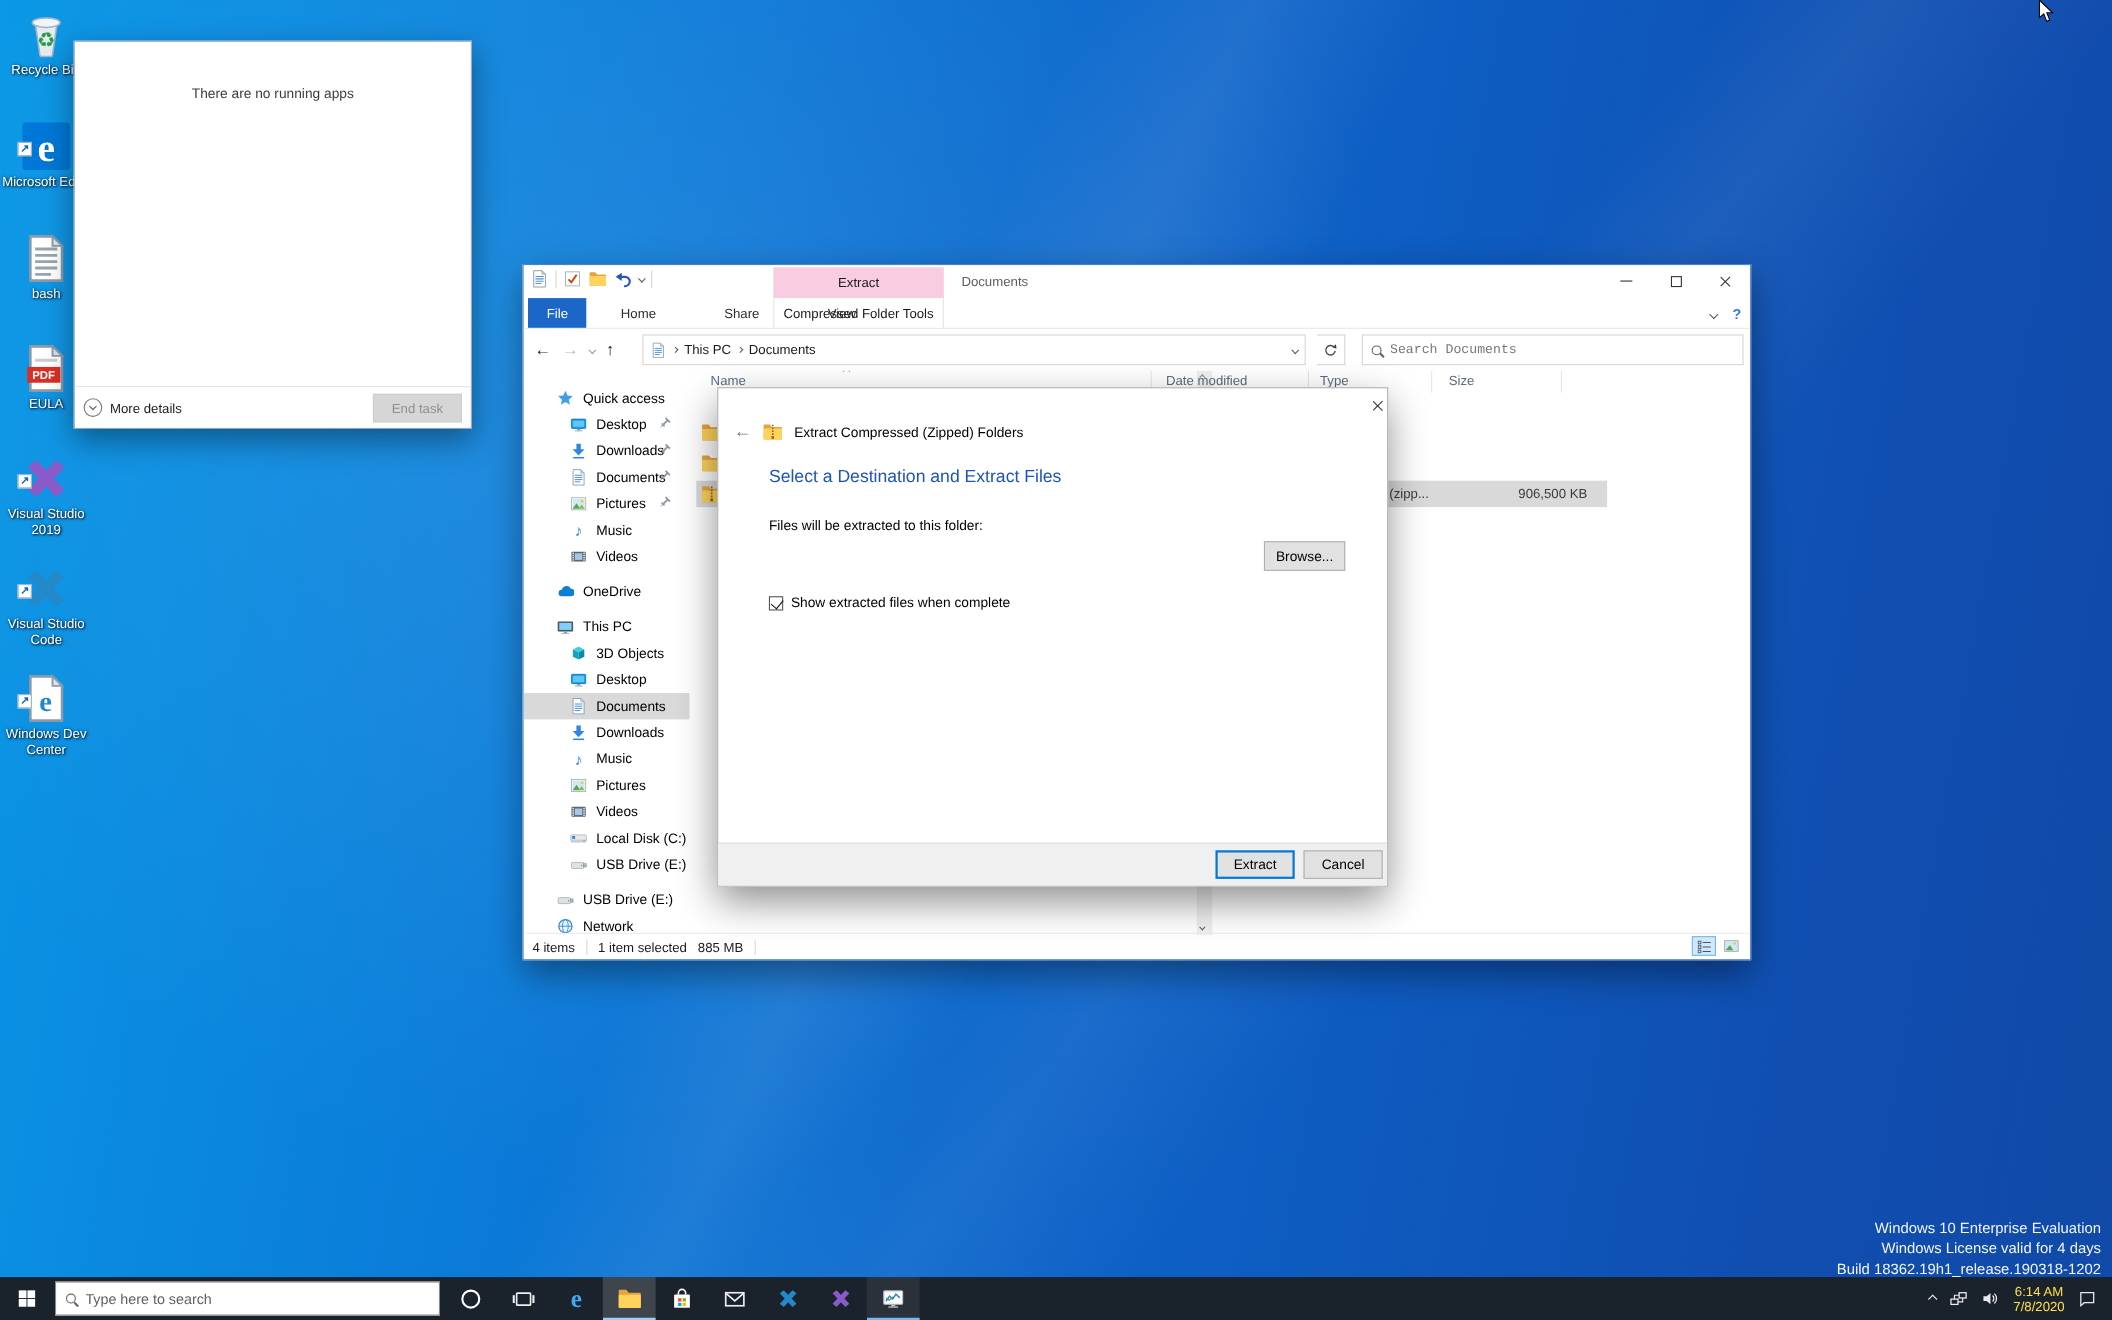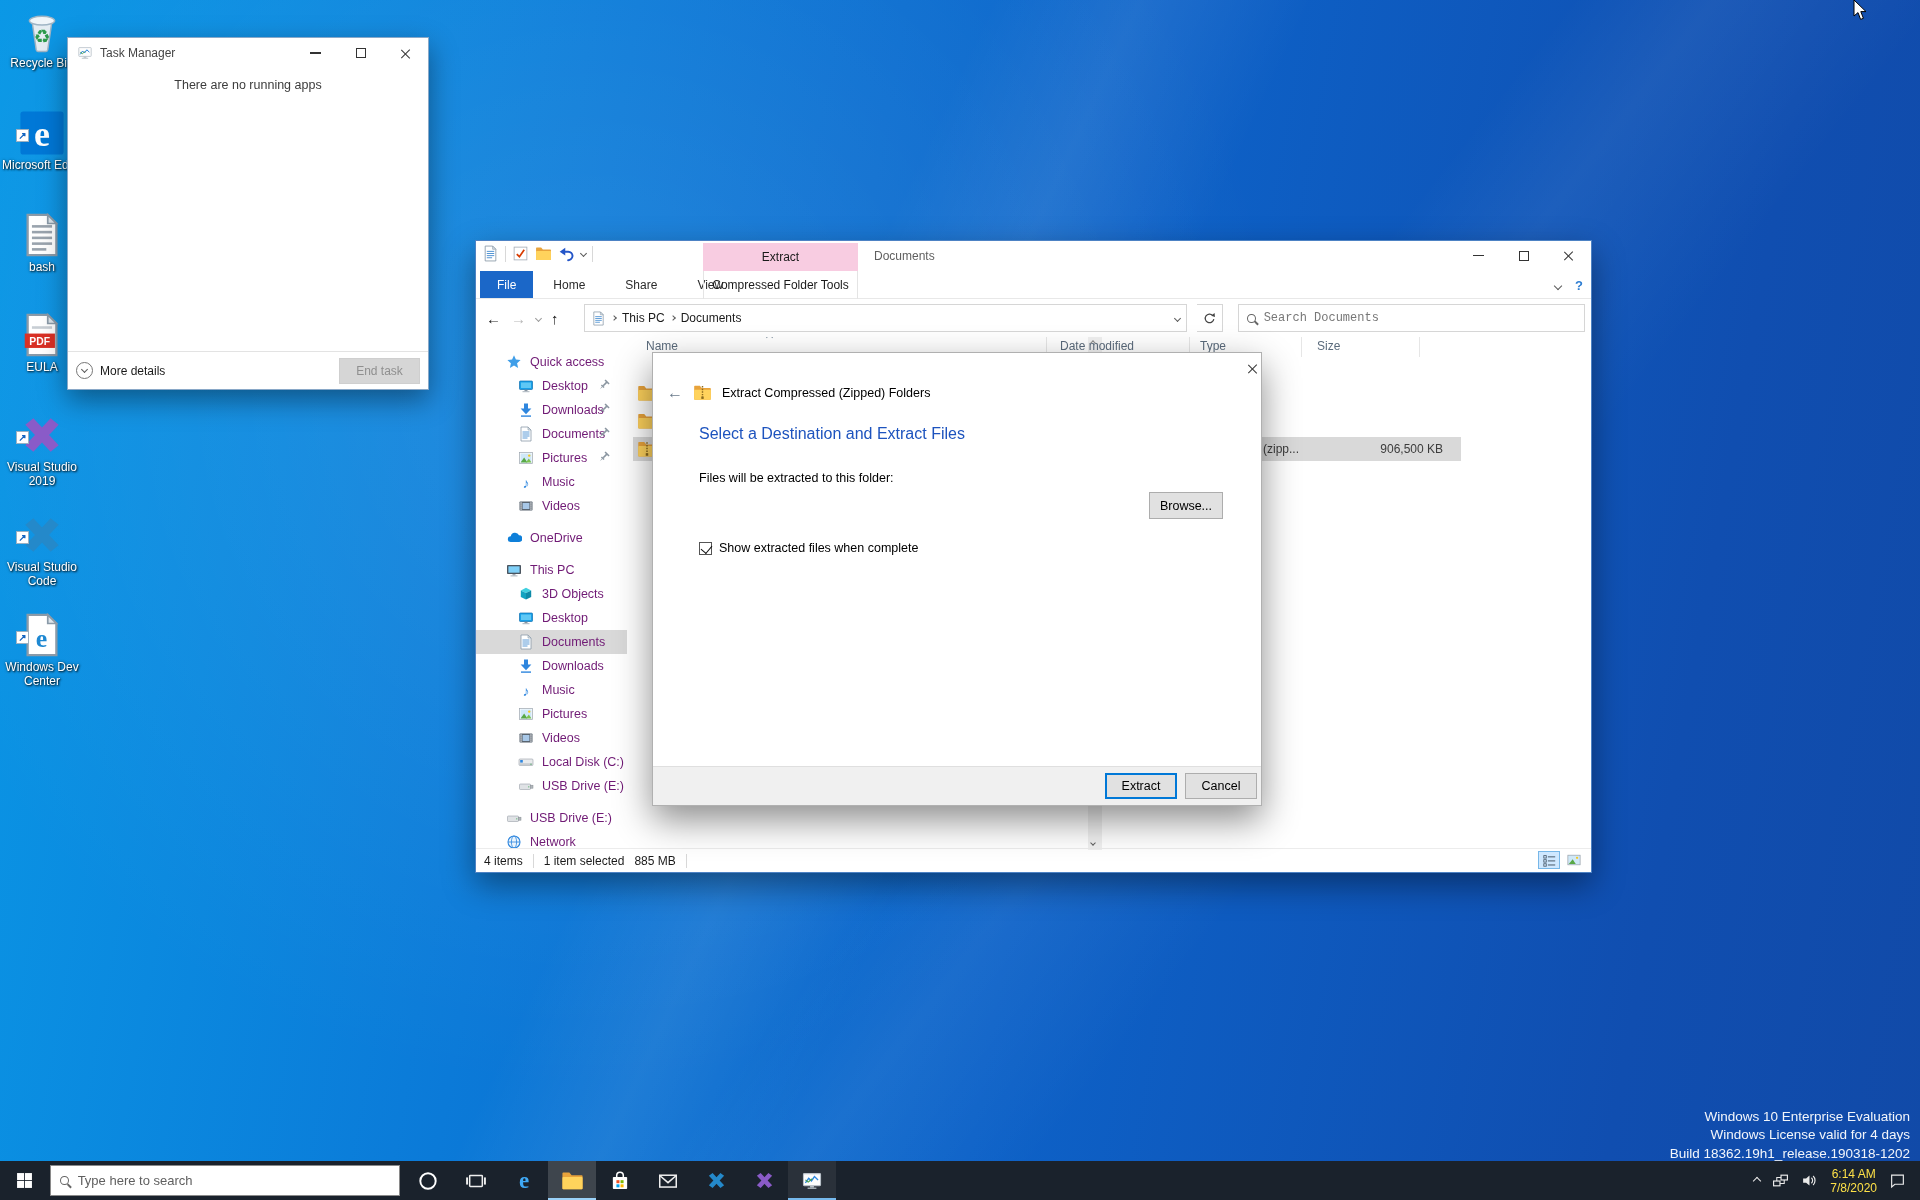--- a/index.html
+++ b/index.html
@@ -54,21 +54,21 @@
   
   .explorer { left:475px; top:240px; width:1117px; height:633px; border:1px solid #4d82c4;
     box-shadow:0 12px 30px rgba(0,0,0,.4); z-index:10; }
   .ex-titlebar { position:relative; height:30px; }
   .qat { position:absolute; left:6px; top:4px; display:flex; align-items:center; gap:6px; }
   .qsep { width:1px; height:16px; background:#d8d8d8; }
   .ex-context { position:absolute; left:227px; top:2px; width:155px; height:28px; background:#f8cce1;
     display:flex; align-items:center; justify-content:center; font-size:12px; color:#1a1a1a; }
   .ex-doc-title { position:absolute; left:398px; top:8px; font-size:12px; color:#5f5f5f; }
   .ex-tabrow { position:relative; height:28px; border-bottom:1px solid #e8e8e8; display:flex; align-items:stretch; }
-  .tab { padding:0 20px; display:flex; align-items:center; font-size:12px; color:#2b2b2b; }
+  .tab { padding:0 31px; display:flex; align-items:center; font-size:12px; color:#2b2b2b; }
   .tab-file { background:#1b67c8; color:#fff; margin-left:4px; padding:0 17px; }
   .tab-ctx { position:absolute; left:227px; top:0; width:155px; height:28px; border-left:1px solid #e4e4e4;
     border-right:1px solid #e4e4e4; display:flex; align-items:center; justify-content:center;
     font-size:12px; color:#1a1a1a; }
   .ribbon-right { position:absolute; right:8px; top:7px; display:flex; gap:14px; align-items:center; }
   .qhelp { color:#2d7dd2; font-weight:bold; font-size:13px; }
   .ex-addrbar { position:relative; height:38px; display:flex; align-items:center; }
   .navarrows { display:flex; align-items:center; gap:10px; padding:0 10px; }
   .arr { font-size:15px; color:#1a1a1a; } .arr.dis { color:#b8b8b8; }
   .addrbox { position:absolute; left:108px; top:5px; width:603px; height:28px; border:1px solid #d6d6d6;
@@ -77,21 +77,21 @@
   .addr-caret { margin-left:auto; }
   .refreshbox { position:absolute; left:721px; top:5px; width:26px; height:28px; border:1px solid #d6d6d6;
     border-left:none; display:flex; align-items:center; justify-content:center; }
   .searchbox { position:absolute; left:762px; top:5px; width:347px; height:28px; border:1px solid #d6d6d6;
     background:#fff; display:flex; align-items:center; padding:0 8px; gap:8px; }
   .searchbox input { border:none; outline:none; font-size:12px; color:#333; width:100%;
     font-family:Liberation Mono, monospace; }
   .searchbox input::placeholder { color:#777; }
   .ex-content { position:relative; height:513px; overflow:hidden; }
   .navpane { position:absolute; left:0; top:0; width:151px; height:513px; overflow:hidden; padding-top:13px; }
-  .nrow { position:relative; height:24px; display:flex; align-items:center; font-size:12.5px; color:#701a75; }
+  .nrow { position:relative; height:24px; display:flex; align-items:center; font-size:12.5px; color:#000000; }
   .nrow.l0 { padding-left:30px; } .nrow.l1 { padding-left:42px; }
   .nrow.sel { background:#d9d9d9; }
   .gap8 { margin-top:8px;align-items:center; }
   .nico { width:16px; height:16px; margin-right:8px; flex:none; }
   .npin { position:absolute; left:120px; top:4px; width:15px; height:15px; }
   .vscroll { position:absolute; left:612px; top:0; width:14px; height:513px; background:#f0f0f0; }
   .vthumb { position:absolute; left:2px; top:16px; width:10px; height:390px; background:#cdcdcd; }
   .varr { position:absolute; left:3px; display:flex; }
   .filearea { position:absolute; left:157px; top:0; right:0; height:513px; }
   .colhead { position:absolute; top:2px; font-size:12px; color:#5b6b7c; }
@@ -400,37 +400,20 @@
     <div class="dlabel">Windows Dev Center</div>
   </div>
 
   <div class="watermark">
     <div>Windows 10 Enterprise Evaluation</div>
     <div>Windows License valid for 4 days</div>
     <div>Build 18362.19h1_release.190318-1202</div>
   </div>
 
   <div class="win taskman">
-    <div class="tm-titlebar">
-      <svg width="16" height="16">
-          <use href="#sym-tm"></use>
-        </svg>
-      <span class="tm-title">Task Manager</span>
-      <div class="caps">
-        <div class="capbtn" style="height:30px">
-            <span class="glyph-min"></span>
-          </div>
-        <div class="capbtn" style="height:30px">
-            <span class="glyph-max"></span>
-          </div>
-        <div class="capbtn" style="height:30px">
-            <span class="xg"></span>
-          </div>
-      </div>
-    </div>
     <div class="tm-empty">There are no running apps</div>
     <div class="tm-footer">
       <div class="tm-more">
         <span class="tm-circle">
             <span class="chev cd"></span>
           </span>
         <span class="tm-more-label">More details</span>
       </div>
       <div class="endtask">End task</div>
     </div>

